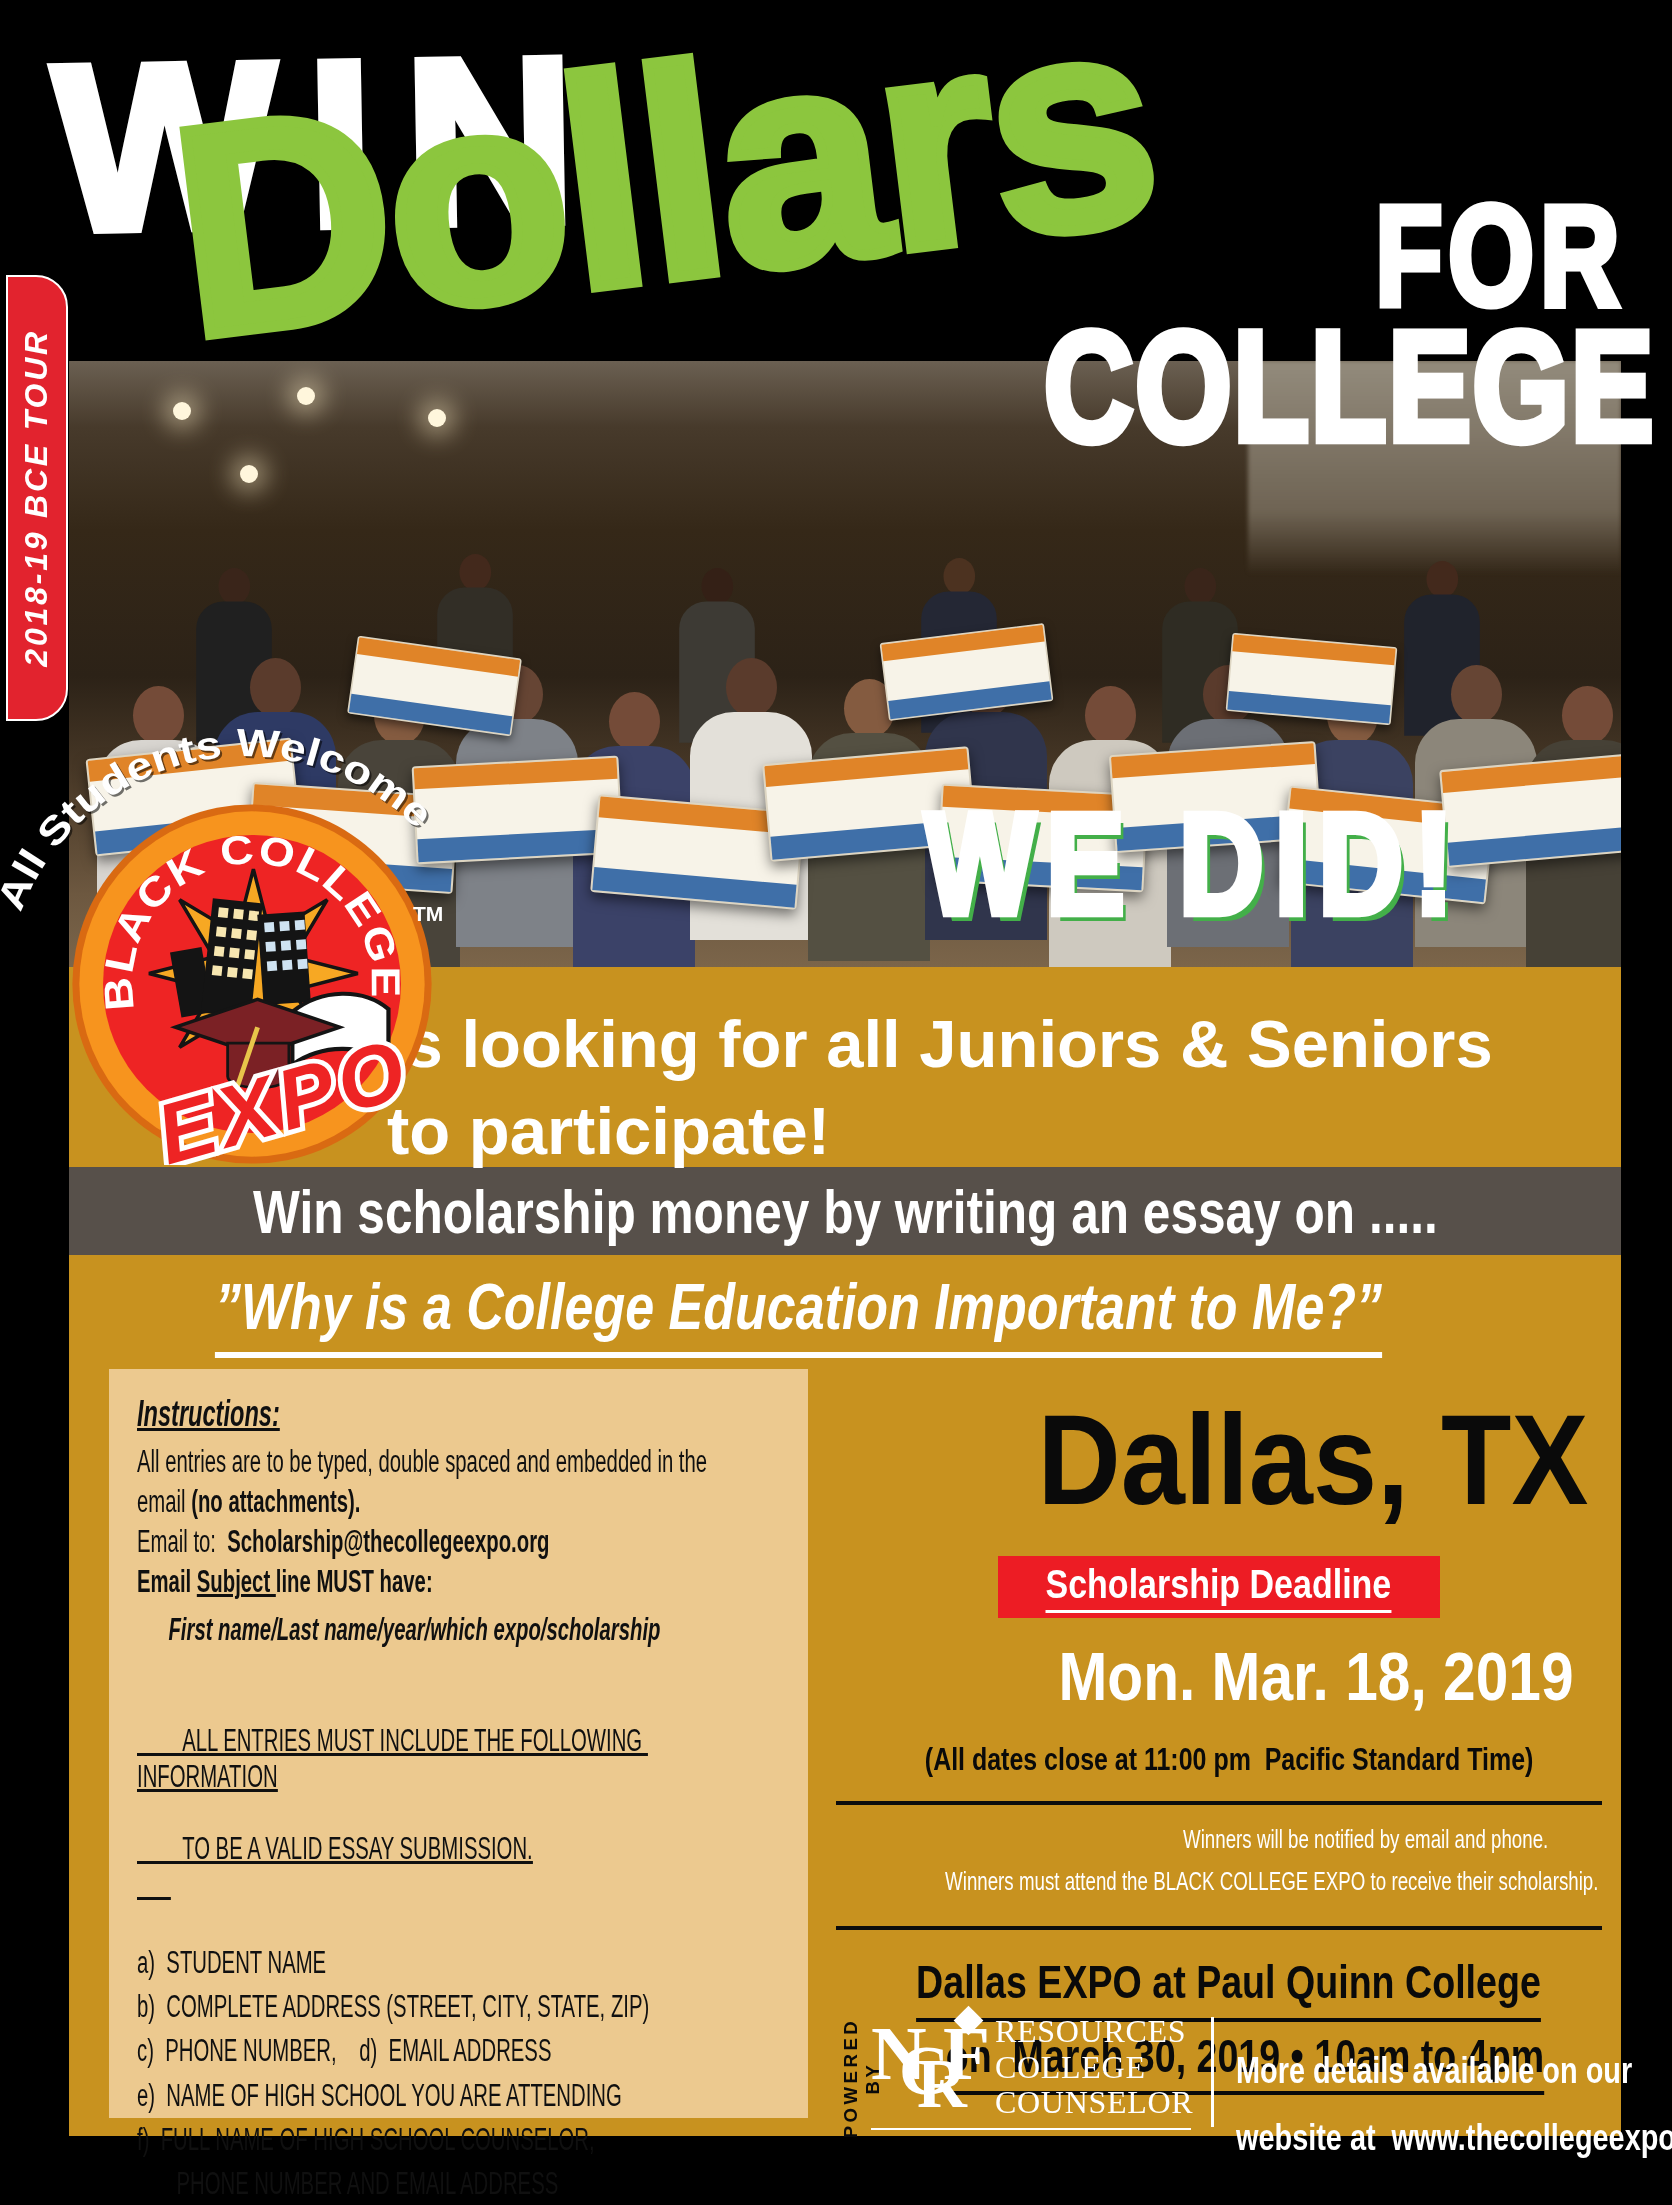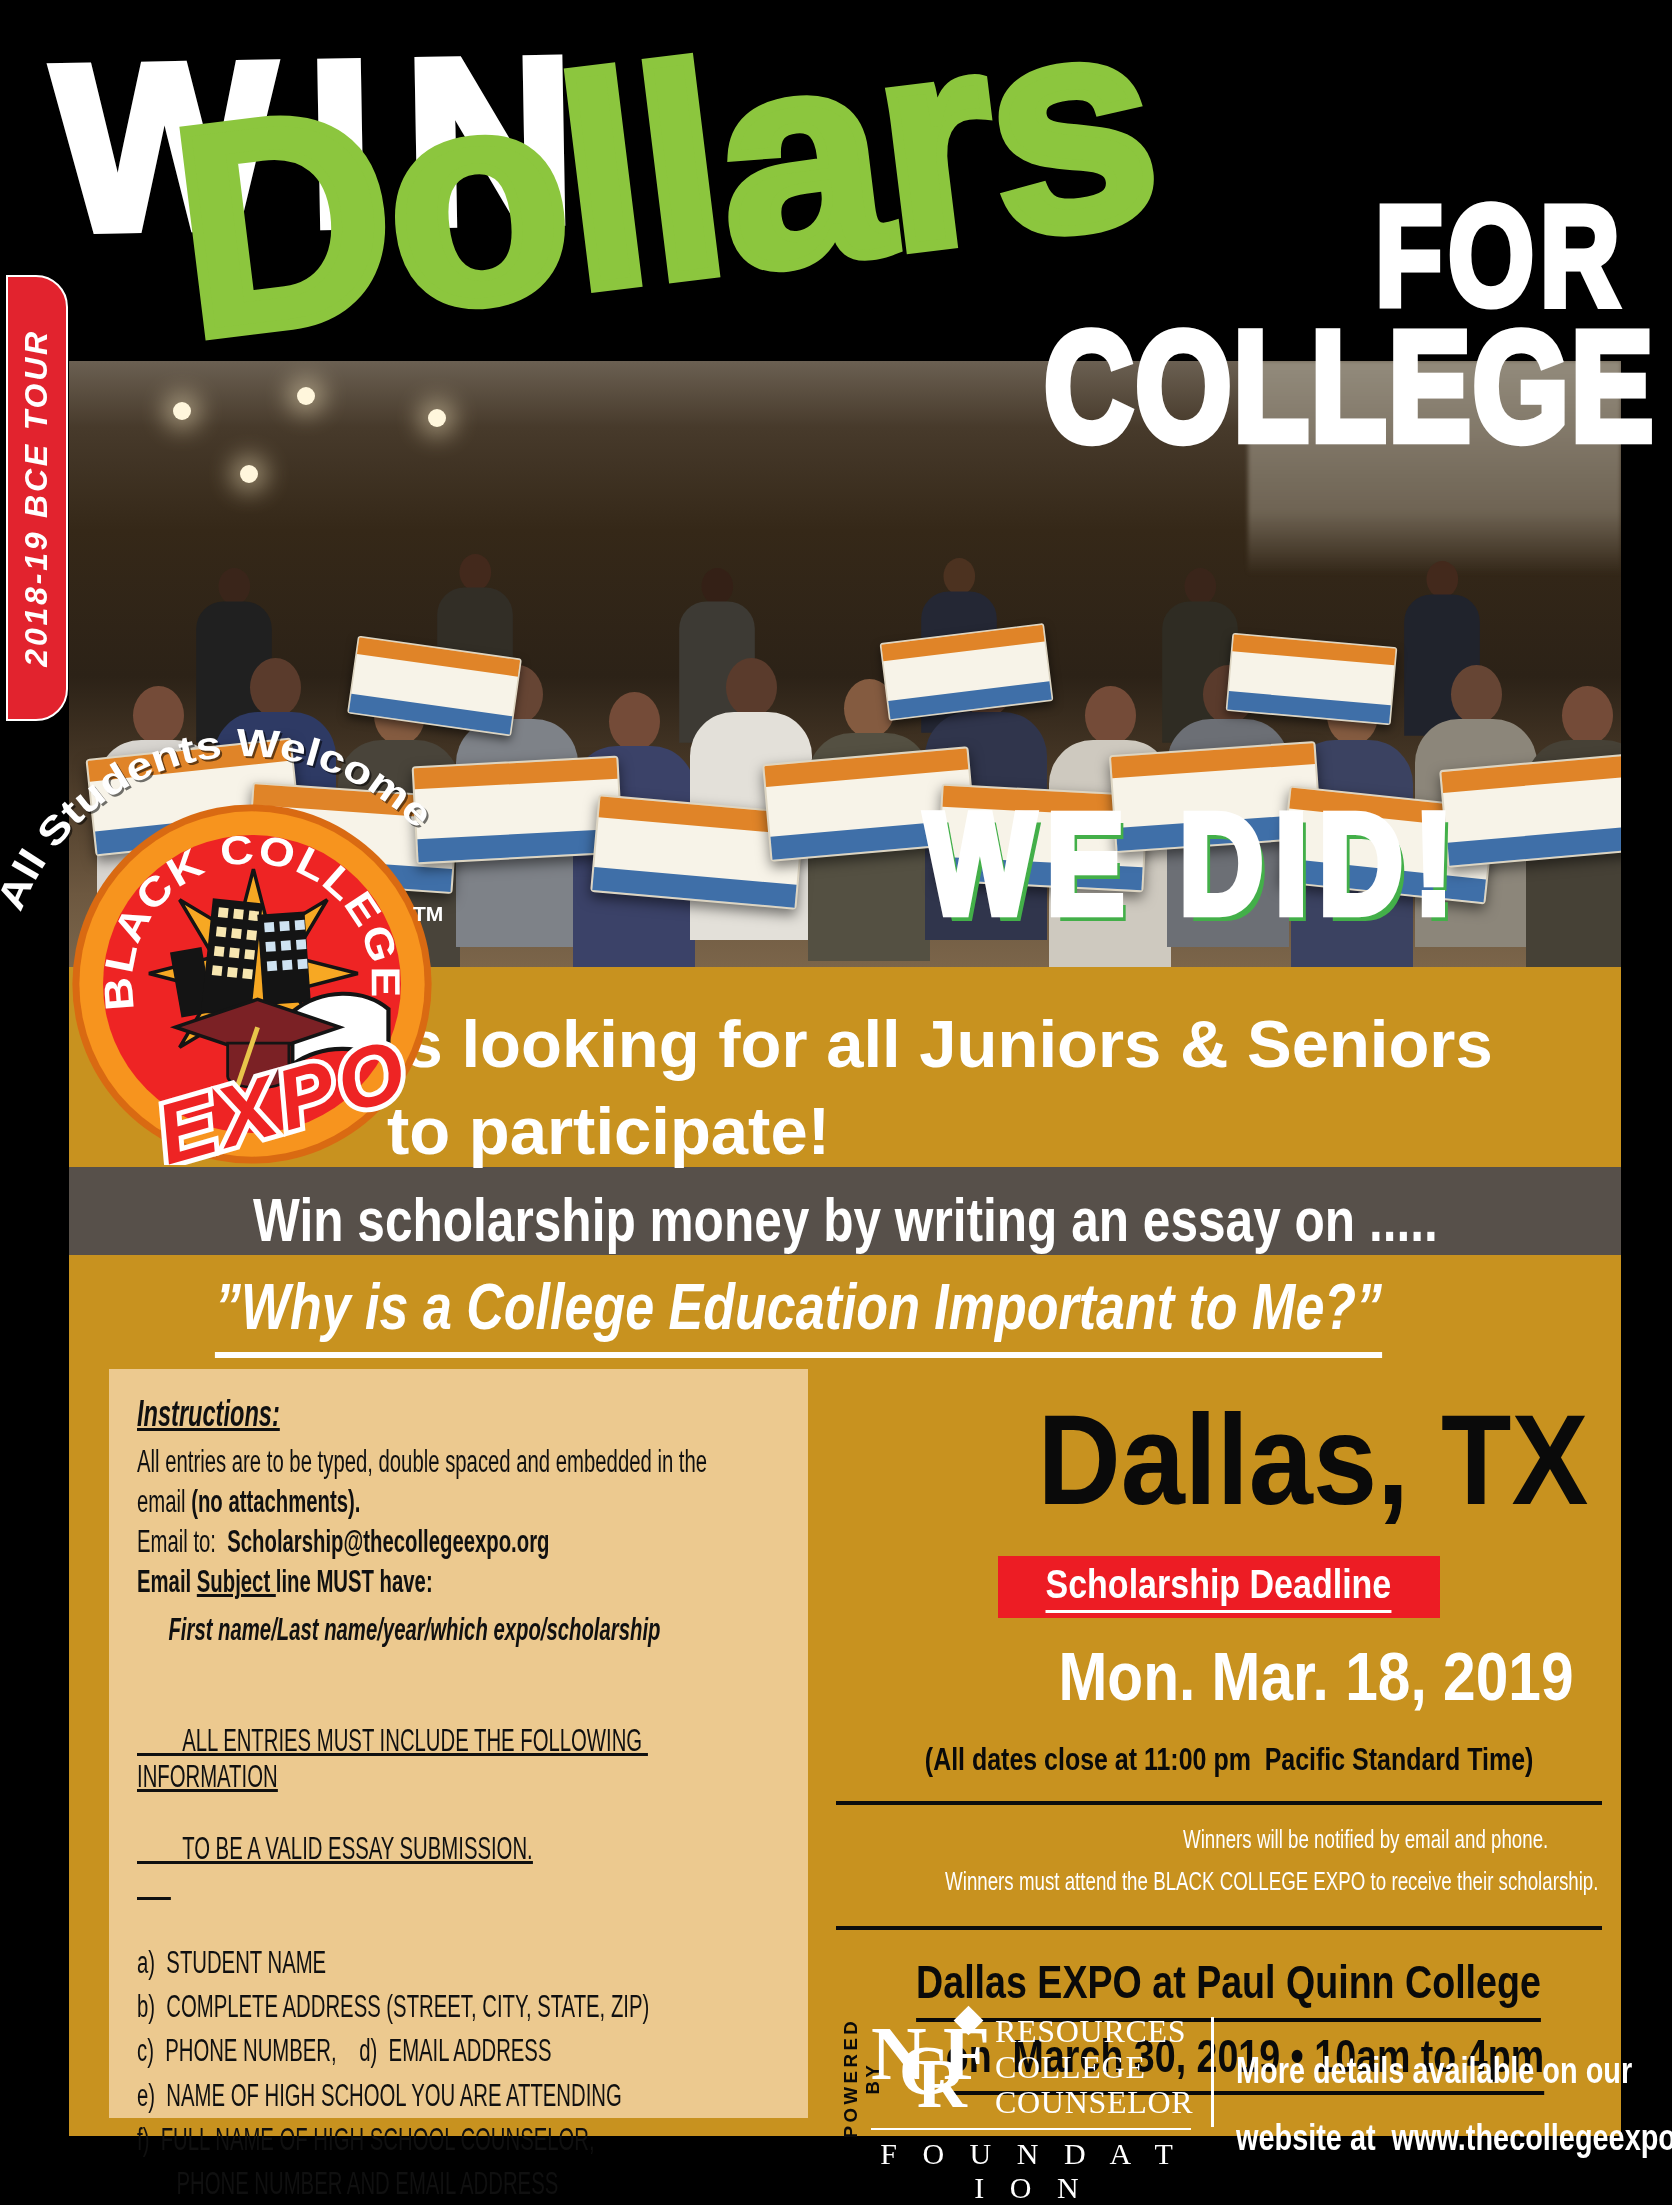--- a/index.html
+++ b/index.html
@@ -45,21 +45,21 @@
   
   #logoWrap{left:71px;top:803px;width:362px;height:362px;z-index:10;}
   #archSvg{left:0;top:718px;width:539px;height:318px;z-index:11;filter:drop-shadow(2.1px 2.1px 0 rgba(0,0,0,.55));}
   #tmMark{left:413px;top:902px;color:#fff;font-size:21px;font-weight:bold;z-index:11;}
 
   
   #goldBand{left:69px;top:967px;width:1552px;height:1169px;background:#C8921F;z-index:2;}
   #bannerText{left:387px;top:1000px;width:1165px;text-align:left;color:#fff;font-weight:bold;
     font-size:67px;line-height:1.3;z-index:4;}
   #grayStrip{left:69px;top:1167px;width:1552px;height:88px;background:#57504A;z-index:3;
-    display:flex;align-items:flex-end;justify-content:center;}
+    display:flex;align-items:center;justify-content:center;}
   #grayStrip span{color:#fff;font-weight:bold;font-size:62px;--sx:.8;}
   #quoteLine{left:69px;top:1269px;width:1452px;text-align:center;z-index:4;}
   #quoteLine .q{color:#fff;font-weight:bold;font-style:italic;font-size:65px;--sx:.8;
     border-bottom:6.2px solid #fff;padding-bottom:8.3px;}
 
   
   #insBox{left:109px;top:1369px;width:699px;height:749px;background:#ECC98F;padding:23.5px 28px;z-index:5;color:#101010;}
   #insInner{width:983px;transform:scaleX(.655);transform-origin:top left;font-size:31px;line-height:1.16;}
   .ins-h{font-size:36px;font-weight:bold;font-style:italic;text-decoration:underline;margin-bottom:9.7px;}
   .ins-line{margin:4.1px 0;white-space:pre-wrap;}
@@ -341,21 +341,20 @@
         <i class="mR">R</i>
         <i class="mF">F</i>
         <i class="cap"></i>
       </div>
       <div id="ncrfWords">
         <div>RESOURCES</div>
         <div>COLLEGE</div>
         <div>COUNSELOR</div>
       </div>
     </div>
-    <div id="ncrfFoundation">F O U N D A T I O N</div>
   </div>
   <div id="footDivider" class="abs"></div>
   <div id="details" class="abs">
     <div><span class="sqzL">More details available on our</span></div>
     <div><span class="sqzL">website at  www.thecollegeexpo.org</span></div>
   </div>
 
 </div>
 
 

